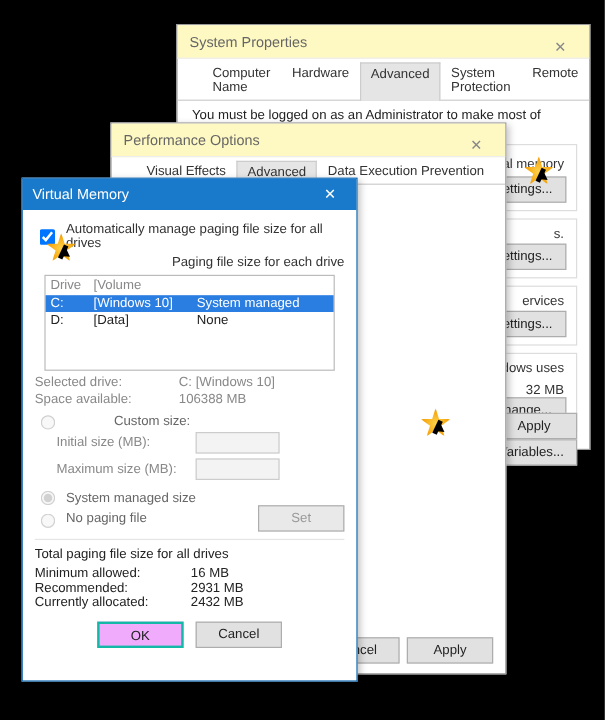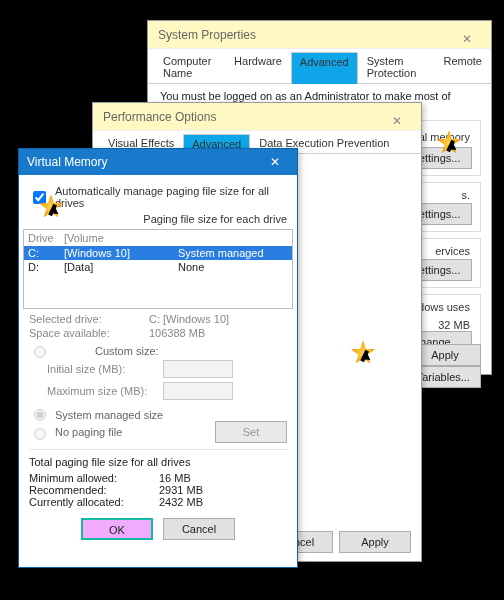--- a/index.html
+++ b/index.html
@@ -5,41 +5,41 @@
   * { box-sizing: border-box; font-family: "Segoe UI", Tahoma, sans-serif; }
   html, body { margin: 0; padding: 0; }
   body { width: 504px; height: 600px; background: #000; position: relative; overflow: hidden; }
 
   .win { position: absolute; background: #fff; border: 1px solid #999; box-shadow: 2px 2px 6px rgba(0,0,0,.25); font-size: 11px; color: #222; }
 
   
   #sysprops { left: 147px; top: 20px; width: 345px; height: 355px; }
   .title-inactive { height: 28px; line-height: 28px; padding-left: 10px; color: #666; font-size: 12px; background: #fef9c3; border-bottom: 1px solid #eee; }
   .title-x { position: absolute; right: 6px; top: 4px; width: 36px; height: 20px; text-align: center; color: #888; }
-  .tabs { display: flex; border-bottom: 1px solid #ccc; padding-left: 6px; margin-top: 2px; gap: 0; font-size: 11px; }
+  .tabs { display: flex; border-bottom: 1px solid #ccc; padding-left: 20px; margin-top: 2px; gap: 0; font-size: 11px; }
   .tab { padding: 3px 8px 4px 8px; border: 1px solid transparent; border-bottom: none; color: #333; cursor: default; }
-  .tab.active { border-color: #ccc; background: #0ea5e9; position: relative; top: 1px; }
+  .tab.active { border-color: #ccc; background: #e5e5e5; position: relative; top: 1px; }
   .groupbox { border: 1px solid #ddd; margin: 6px 10px; padding: 6px 10px 8px 10px; position: relative; }
   .groupbox .legend { position: absolute; top: -8px; left: 8px; background: #fff; padding: 0 4px; color: #333; }
   .btn { display: inline-block; min-width: 72px; height: 22px; line-height: 20px; text-align: center; border: 1px solid #adadad; background: #e1e1e1; font-size: 11px; padding: 0 10px; cursor: default; }
   .note { margin: 6px 12px; color: #222; }
   .row-right { text-align: right; margin-top: 4px; }
   .dlg-buttons { position: absolute; bottom: 8px; right: 10px; display: flex; gap: 6px; }
 
   
   #perfops { left: 92px; top: 102px; width: 330px; height: 460px; }
 
   
   #vmem { left: 18px; top: 148px; width: 280px; height: 420px; border: 1px solid #0a64ad; }
   .title-active { height: 26px; background: #1979ca; color: #fff; font-size: 12px; display: flex; align-items: center; padding: 0 8px; justify-content: space-between; }
   .title-active .x { color: #fff; width: 28px; text-align: center; }
   .chk { margin: 10px 10px 4px 10px; display: flex; align-items: center; gap: 6px; color: #333; }
   .chk input { width: 13px; height: 13px; }
   .section-head { margin: 2px 10px; color: #333; text-align: right; }
-  .listbox { margin: 4px 4px; border: 1px solid #bbb; height: 80px; background: #fff; font-size: 11px; }
+  .listbox { margin: 4px 18px; border: 1px solid #bbb; height: 80px; background: #fff; font-size: 11px; }
   .listhdr { display: flex; color: #888; padding: 2px 4px; }
   .lh-a { width: 36px; } .lh-b { flex: 1; } .lh-c { width: 110px; }
   .listrow { display: flex; padding: 1px 4px; }
   .listrow.sel { background: #2a7de1; color: #fff; }
   .radio { display: flex; align-items: center; gap: 6px; margin-left: 10px; color: #666; }
   .radio input { width: 12px; height: 12px; }
   .kv { display: flex; margin: 2px 10px; }
   .kv .k { width: 120px; color: #888; }
   .kv .v { color: #888; }
   .sizebox { margin-left: 28px; display: flex; align-items: center; gap: 6px; color: #888; }

